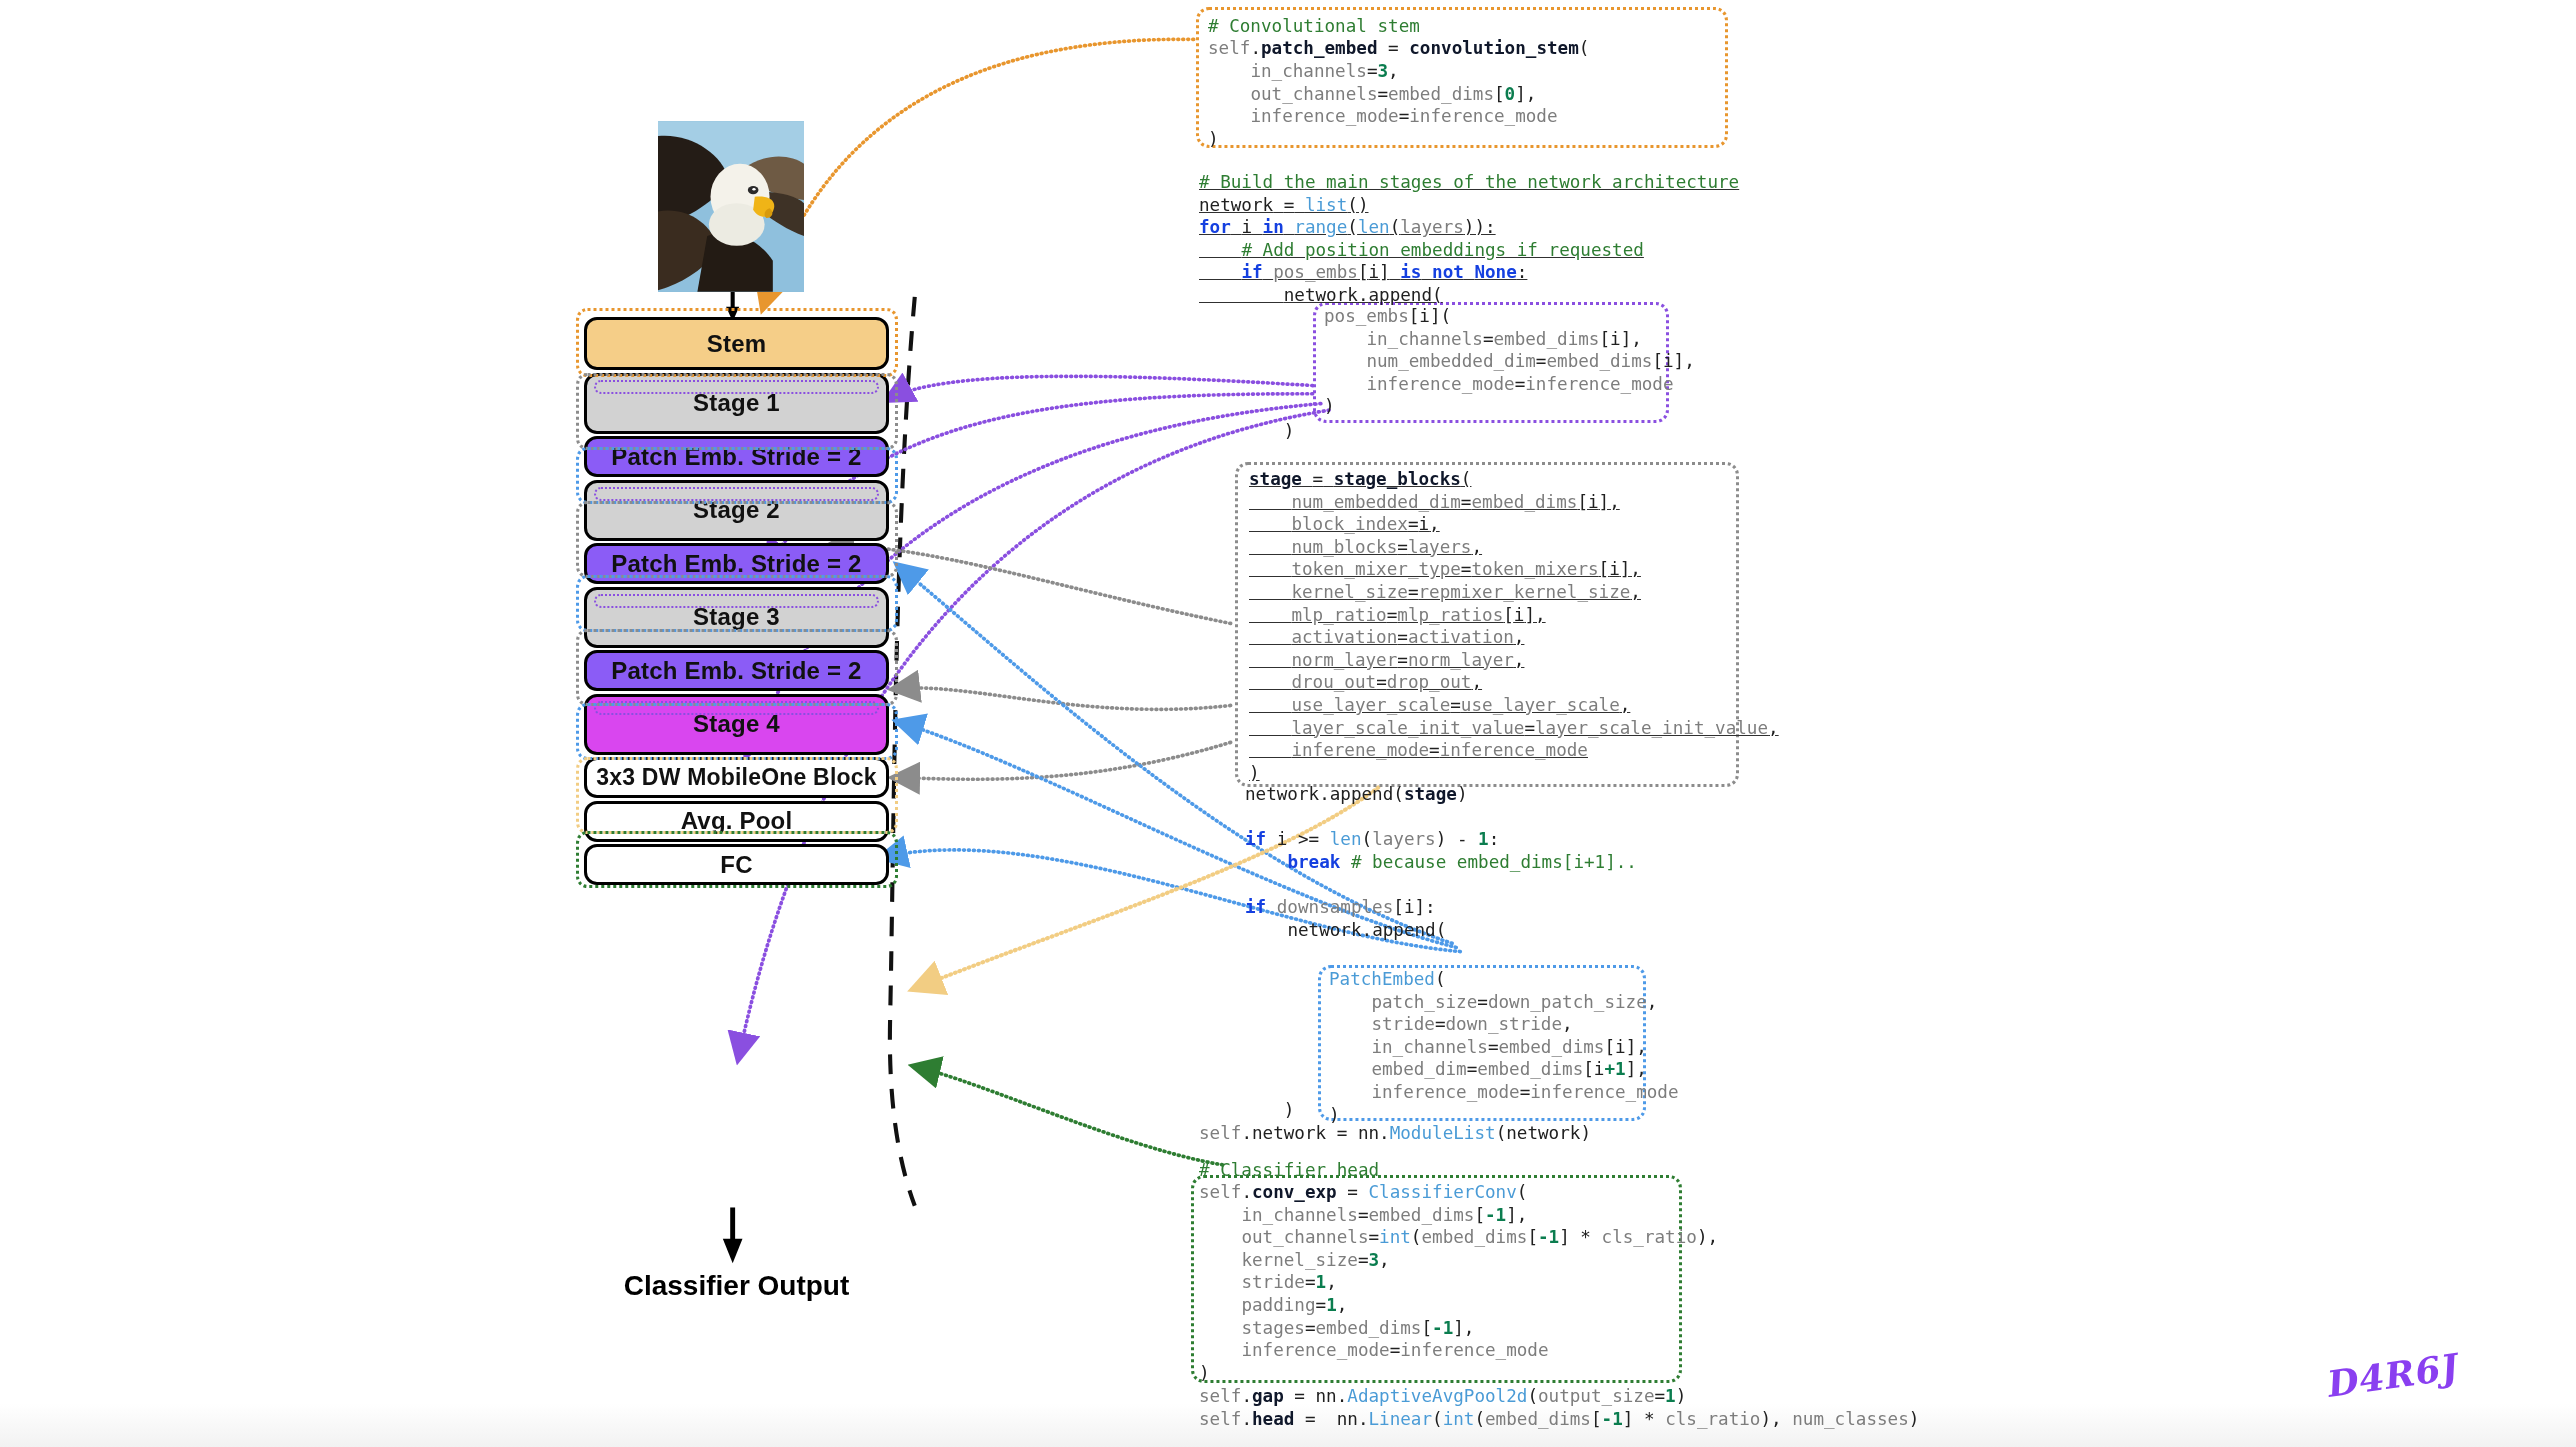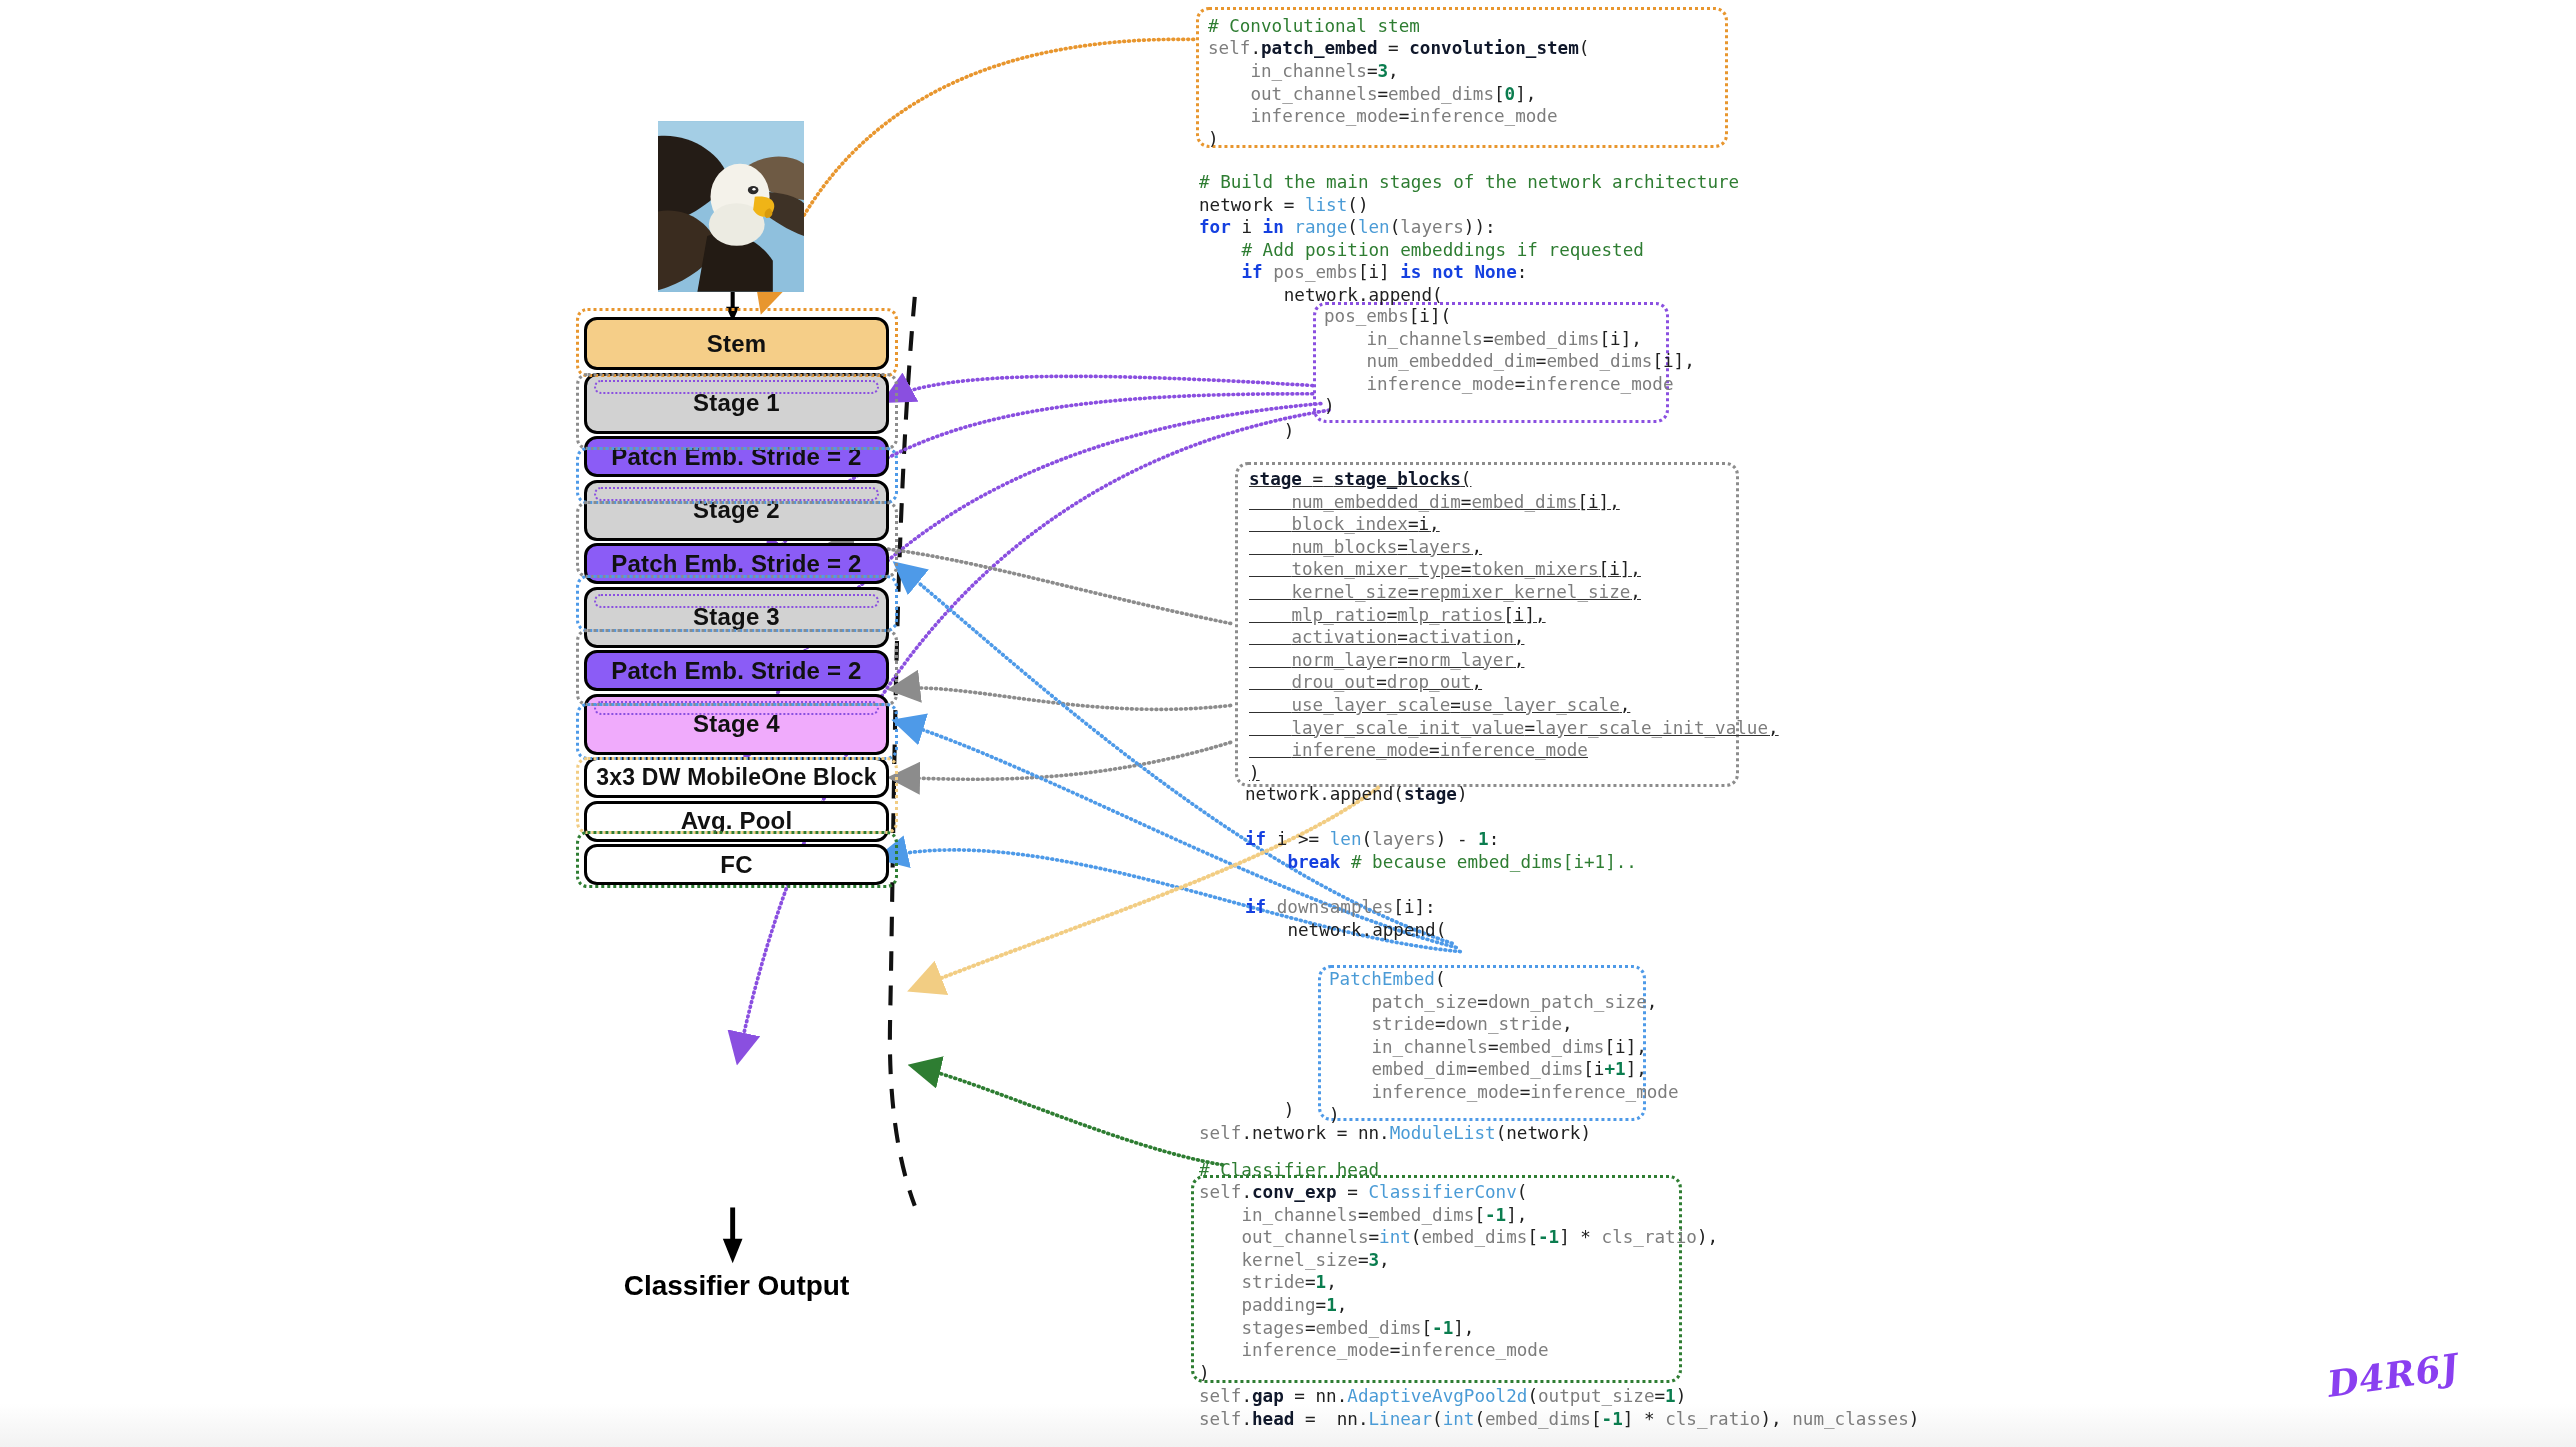--- a/index.html
+++ b/index.html
@@ -45,21 +45,21 @@
     font-weight: bold;
     color: #111111;
     letter-spacing: 0.2px;
     text-align: center;
     white-space: nowrap;
   }
   .arch-block + .arch-block { margin-top: 2.5px; }
 
   .blk-stem       { height: 53px; background: #F5CE88; font-size: 24px; }
   .blk-stage      { height: 61px; background: #D2D2D2; font-size: 24px; }
-  .blk-stage4     { height: 61px; background: #f0abfc; font-size: 24px; }
+  .blk-stage4     { height: 61px; background: #d946ef; font-size: 24px; }
   .blk-patch      { height: 41px; background: #8b5cf6; font-size: 24px; }
   .blk-plain      { height: 41px; background: #ffffff; font-size: 24px; }
   .blk-mobileone  { height: 41px; background: #ffffff; font-size: 23px; }
 
   
   .posemb-capsule {
     position: absolute;
     left: 6.6px;
     right: 6.6px;
     top: 4.1px;
@@ -302,21 +302,21 @@
 <div id="classifier-output">Classifier Output</div>
 
 <div class="codebox box-orange" style="left:1196px; top:6.6px; width:532px; height:141px;"></div>
 <div class="code" style="left:1208px; top:14.8px;"><span class="cm">#</span><span class="cm"> Convolutional stem</span>
 <span class="nm">self</span><span class="op">.</span><span class="df">patch_embed</span> <span class="op">=</span> <span class="df">convolution_stem</span><span class="op">(</span>
     <span class="nm">in_channels</span><span class="op">=</span><span class="num">3</span><span class="op">,</span>
     <span class="nm">out_channels</span><span class="op">=</span><span class="nm">embed_dims</span><span class="op">[</span><span class="num">0</span><span class="op">],</span>
     <span class="nm">inference_mode</span><span class="op">=</span><span class="nm">inference_mode</span>
 <span class="op">)</span></div>
 
-<div class="code" style="left:1199px; top:171px;"><span class="cm"># Build the main stages of the network architecture</span>
+<div class="code" style="left:1199px; top:171px;text-decoration:underline;"><span class="cm"># Build the main stages of the network architecture</span>
 <span class="op">network</span> <span class="op">=</span> <span class="bi">list</span><span class="op">()</span>
 <span class="kw">for</span> <span class="op">i</span> <span class="kw">in</span> <span class="bi">range</span><span class="op">(</span><span class="bi">len</span><span class="op">(</span><span class="nm">layers</span><span class="op">)):</span>
     <span class="cm"># Add position embeddings if requested</span>
     <span class="kw">if</span> <span class="nm">pos_embs</span><span class="op">[</span><span class="op">i</span><span class="op">]</span> <span class="kw">is</span> <span class="kw">not</span> <span class="kw">None</span><span class="op">:</span>
         <span class="op">network</span><span class="op">.</span><span class="op">append</span><span class="op">(</span></div>
 
 <div class="codebox box-purple" style="left:1313px; top:302px; width:356px; height:121px;"></div>
 <div class="code" style="left:1324px; top:305px;"><span class="nm">pos_embs</span><span class="op">[</span><span class="op">i</span><span class="op">](</span>
     <span class="nm">in_channels</span><span class="op">=</span><span class="nm">embed_dims</span><span class="op">[</span><span class="op">i</span><span class="op">],</span>
     <span class="nm">num_embedded_dim</span><span class="op">=</span><span class="nm">embed_dims</span><span class="op">[</span><span class="op">i</span><span class="op">],</span>

